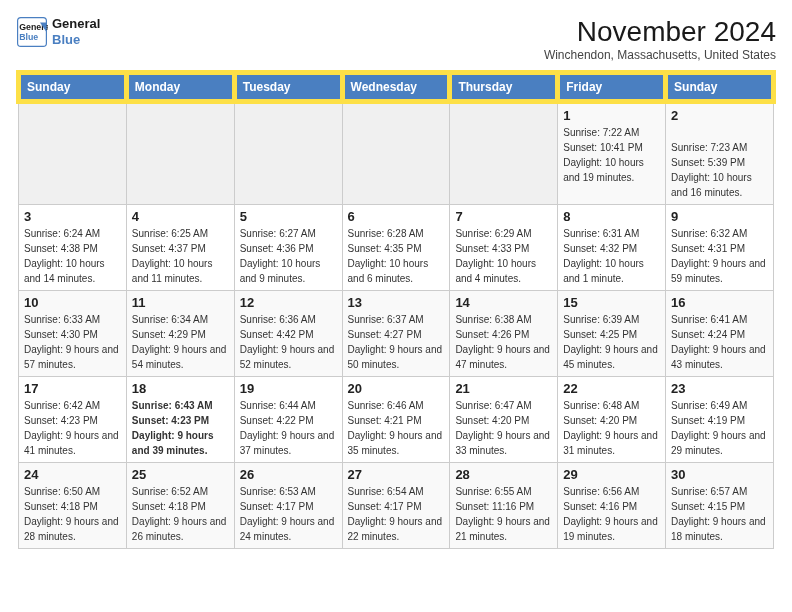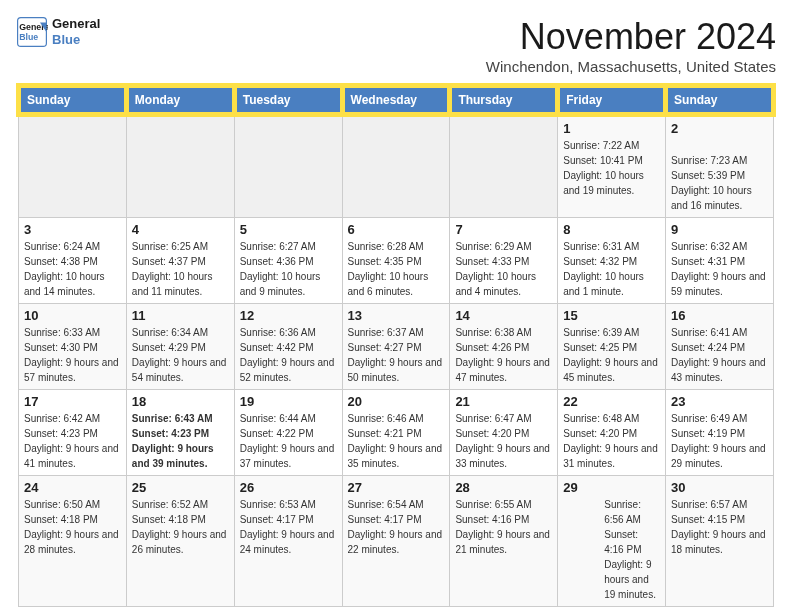--- a/index.html
+++ b/index.html
@@ -22,26 +22,26 @@
       gap: 4px;
     }
     .logo-icon {
       width: 32px;
       height: 32px;
     }
     .title-area {
       text-align: right;
     }
     .month-title {
-      font-size: 36px;
+      font-size: 28px;
       font-weight: normal;
       color: #1a1a1a;
     }
     .location-title {
-      font-size: 15px;
+      font-size: 12px;
       color: #444;
     }
     table {
       width: 100%;
       border-collapse: collapse;
       table-layout: fixed;
     }
     thead tr {
       background-color: #4a7fc1;
     }
@@ -288,26 +288,26 @@
         </td>
         <td>
           <div class="day-num">27</div>
           <div class="day-info" style="white-space: pre-line;">Sunrise: 6:54 AM
 Sunset: 4:17 PM
 Daylight: 9 hours and 22 minutes.</div>
         </td>
         <td>
           <div class="day-num">28</div>
           <div class="day-info" style="white-space: pre-line;">Sunrise: 6:55 AM
-Sunset: 4:16 PM
+Sunset: 11:16 PM
 Daylight: 9 hours and 21 minutes.</div>
         </td>
         <td>
           <div class="day-num">29</div>
-          <div class="day-info" style="white-space: pre-line; margin-left: 41px;">Sunrise: 6:56 AM
+          <div class="day-info" style="white-space: pre-line;">Sunrise: 6:56 AM
 Sunset: 4:16 PM
 Daylight: 9 hours and 19 minutes.</div>
         </td>
         <td>
           <div class="day-num">30</div>
           <div class="day-info" style="white-space: pre-line;">Sunrise: 6:57 AM
 Sunset: 4:15 PM
 Daylight: 9 hours and 18 minutes.</div>
         </td>
       </tr>

